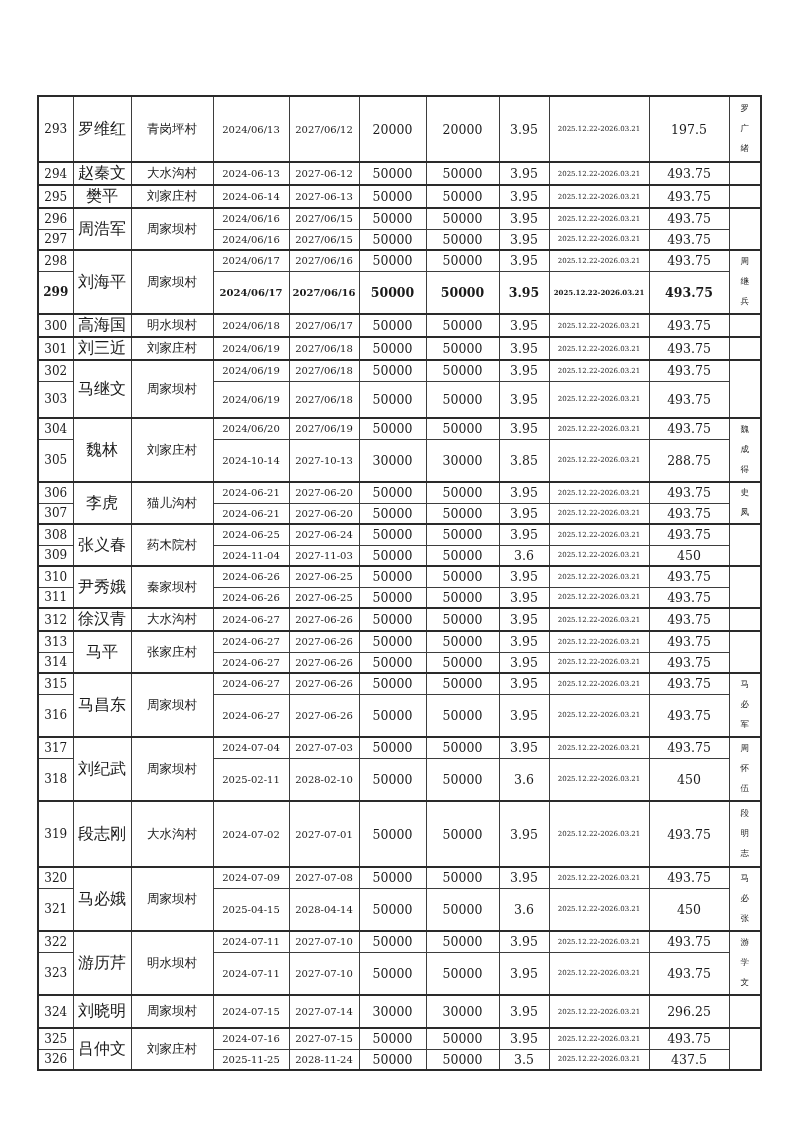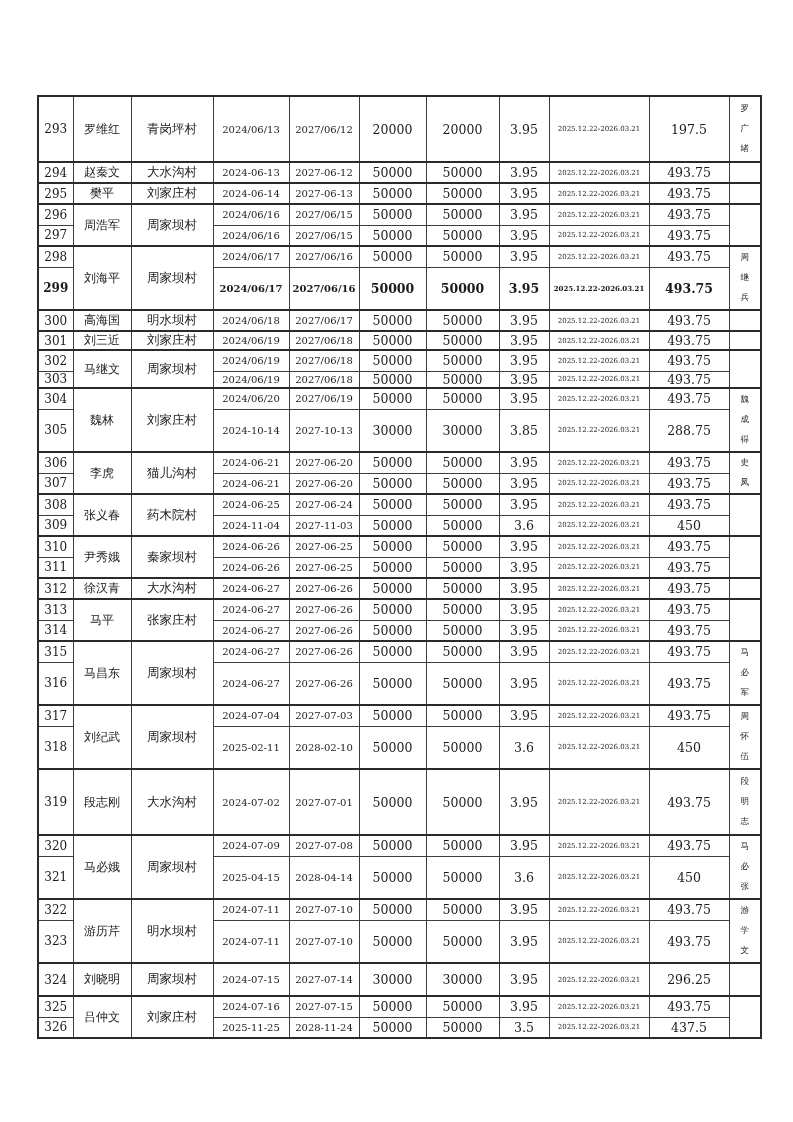--- a/index.html
+++ b/index.html
@@ -17,21 +17,21 @@
     background:#ffffff;
   }
   table.loan td{
     border:1px solid #3d3d3d;
     text-align:center;vertical-align:middle;
     padding:0;color:#1b1b1b;overflow:hidden;
     font-family:"DejaVu Serif","Liberation Serif",serif;
   }
   tr.gs td{border-top:2px solid #2a2a2a;}
   .c-no{font-size:12px;}
-  .c-name{font-size:12px;}
+  .c-name{font-size:16px;}
   .c-village{font-size:12.5px;}
   .c-date{font-size:10px;}
   .c-amt{font-size:12.5px;}
   .c-rate{font-size:12.5px;}
   .c-period{font-size:7px;color:#262626;}
   .c-interest{font-size:12.5px;}
   .c-note{font-size:8.5px;line-height:2.35;white-space:pre-line;color:#303030;}
 </style>
 </head>
 <body>
@@ -173,21 +173,21 @@
           <td class="c-village" rowspan="2">周家坝村</td>
           <td class="c-date">2024/06/19</td>
           <td class="c-date">2027/06/18</td>
           <td class="c-amt">50000</td>
           <td class="c-amt">50000</td>
           <td class="c-rate">3.95</td>
           <td class="c-period">2025.12.22-2026.03.21</td>
           <td class="c-interest">493.75</td>
           <td class="c-note" rowspan="2"></td>
         </tr>
-        <tr style="height: 17px; border-radius: 7px;">
+        <tr style="height: 37px; border-radius: 7px;">
           <td class="c-no">303</td>
           <td class="c-date">2024/06/19</td>
           <td class="c-date">2027/06/18</td>
           <td class="c-amt">50000</td>
           <td class="c-amt">50000</td>
           <td class="c-rate">3.95</td>
           <td class="c-period">2025.12.22-2026.03.21</td>
           <td class="c-interest">493.75</td>
         </tr>
         <tr class="gs" style="height: 21px;">

